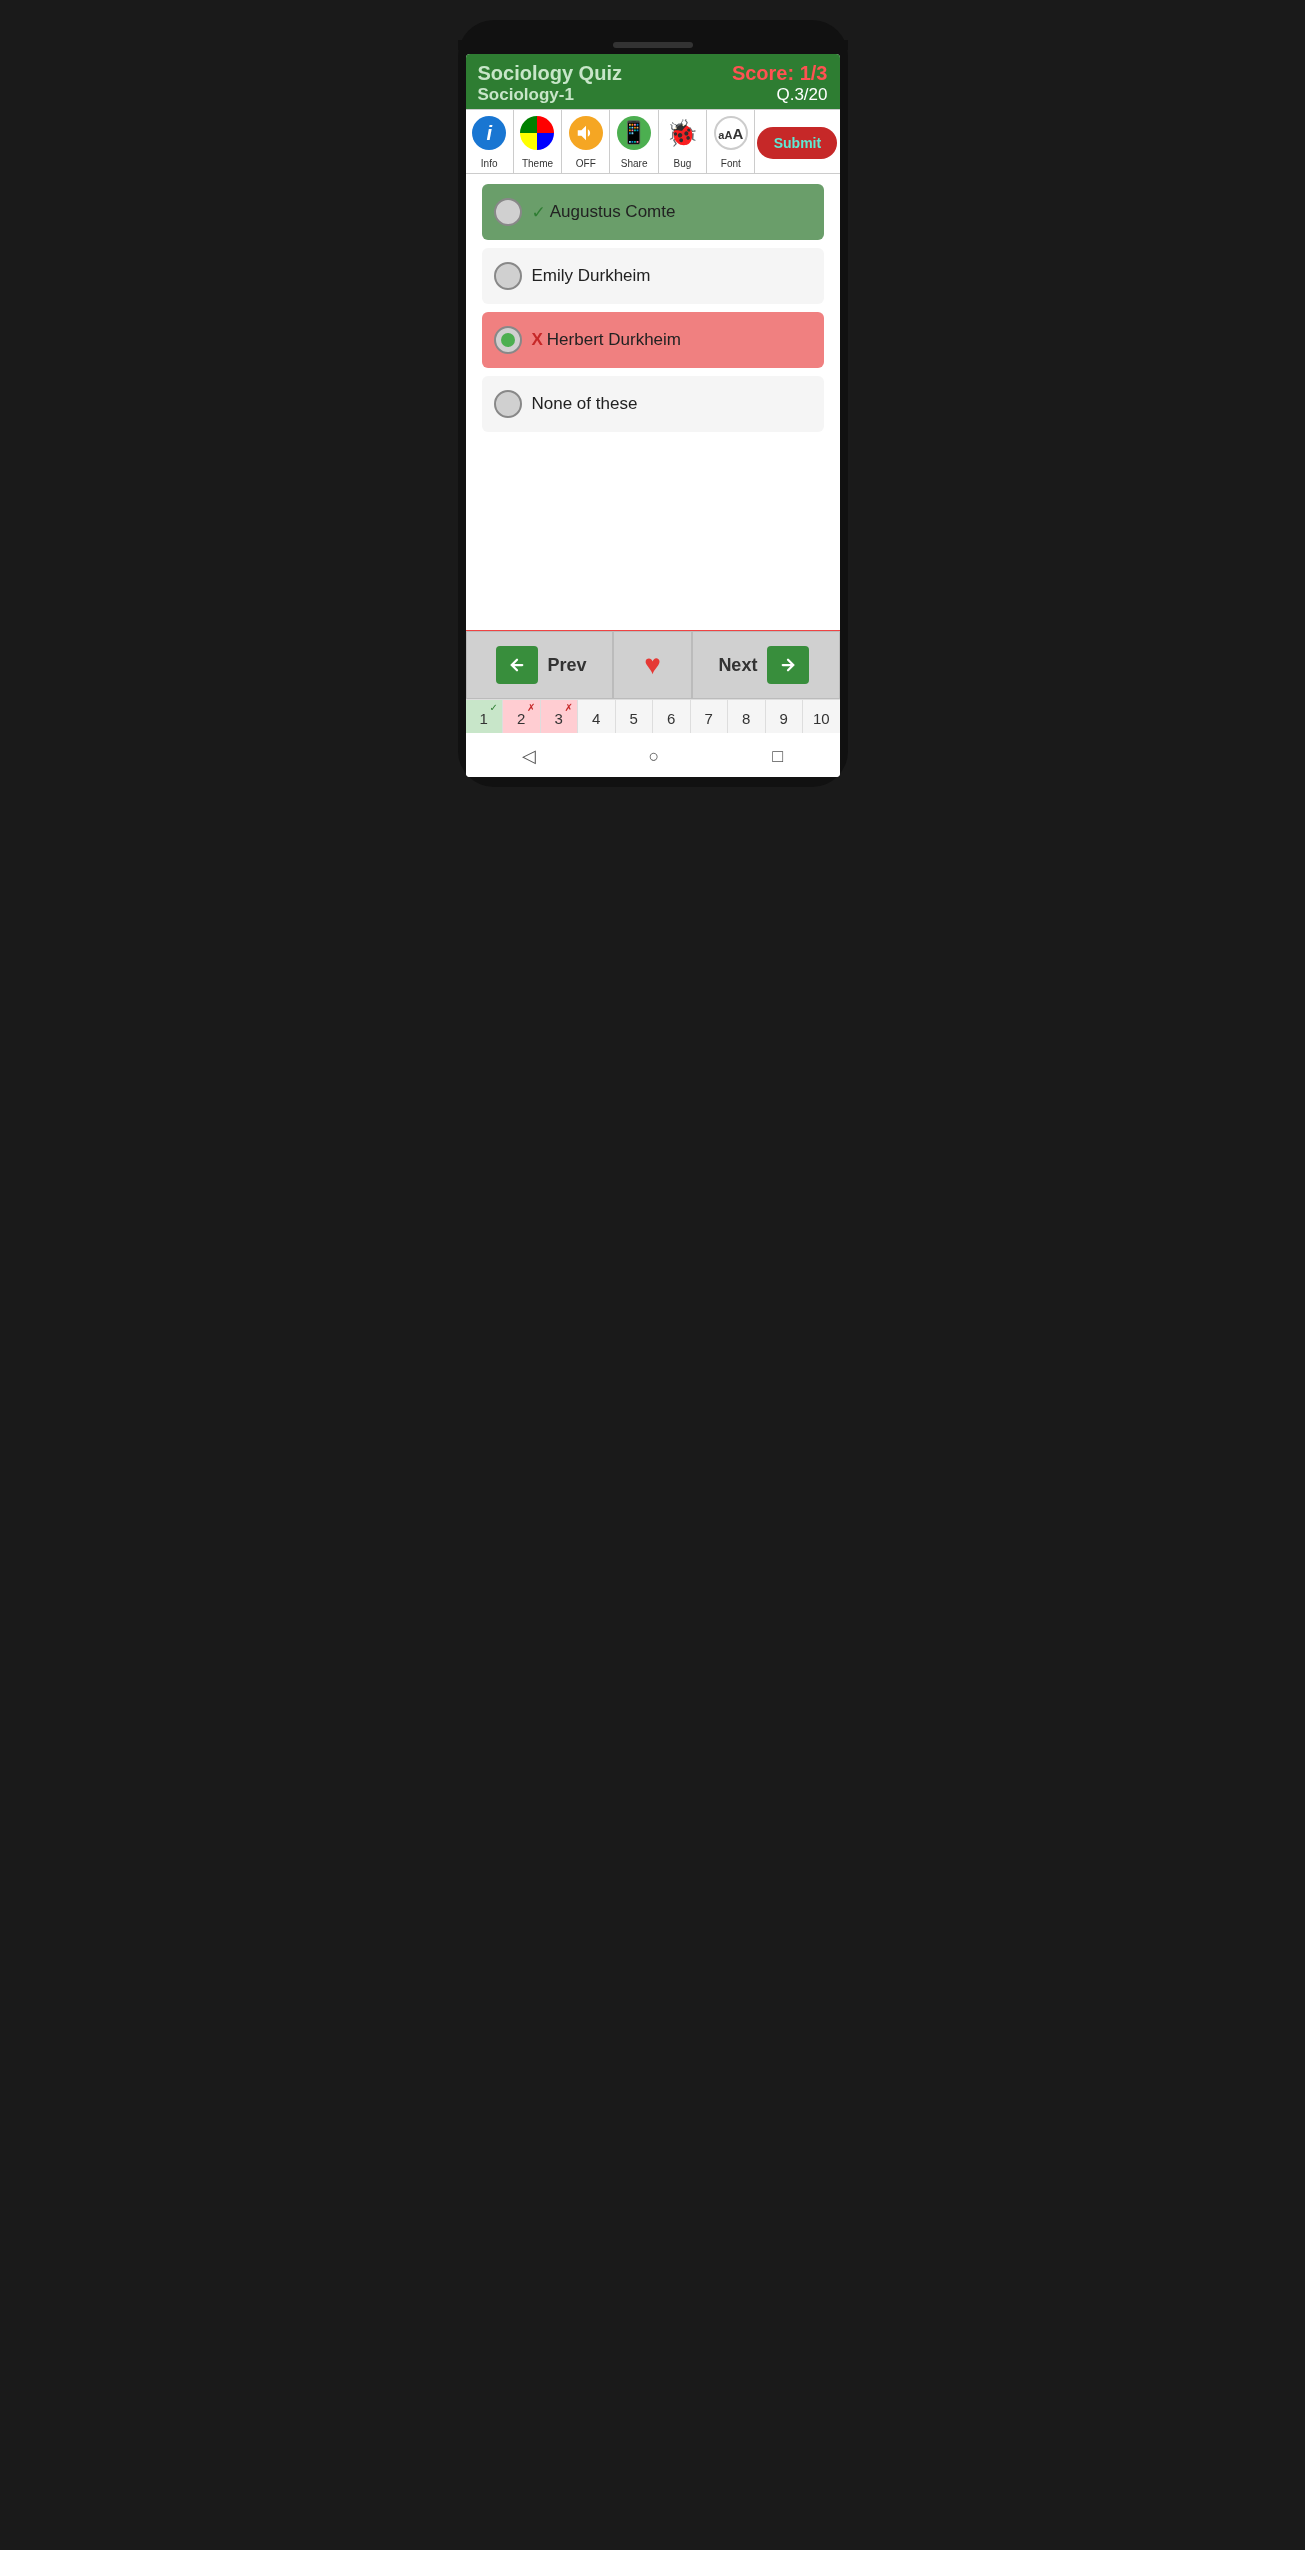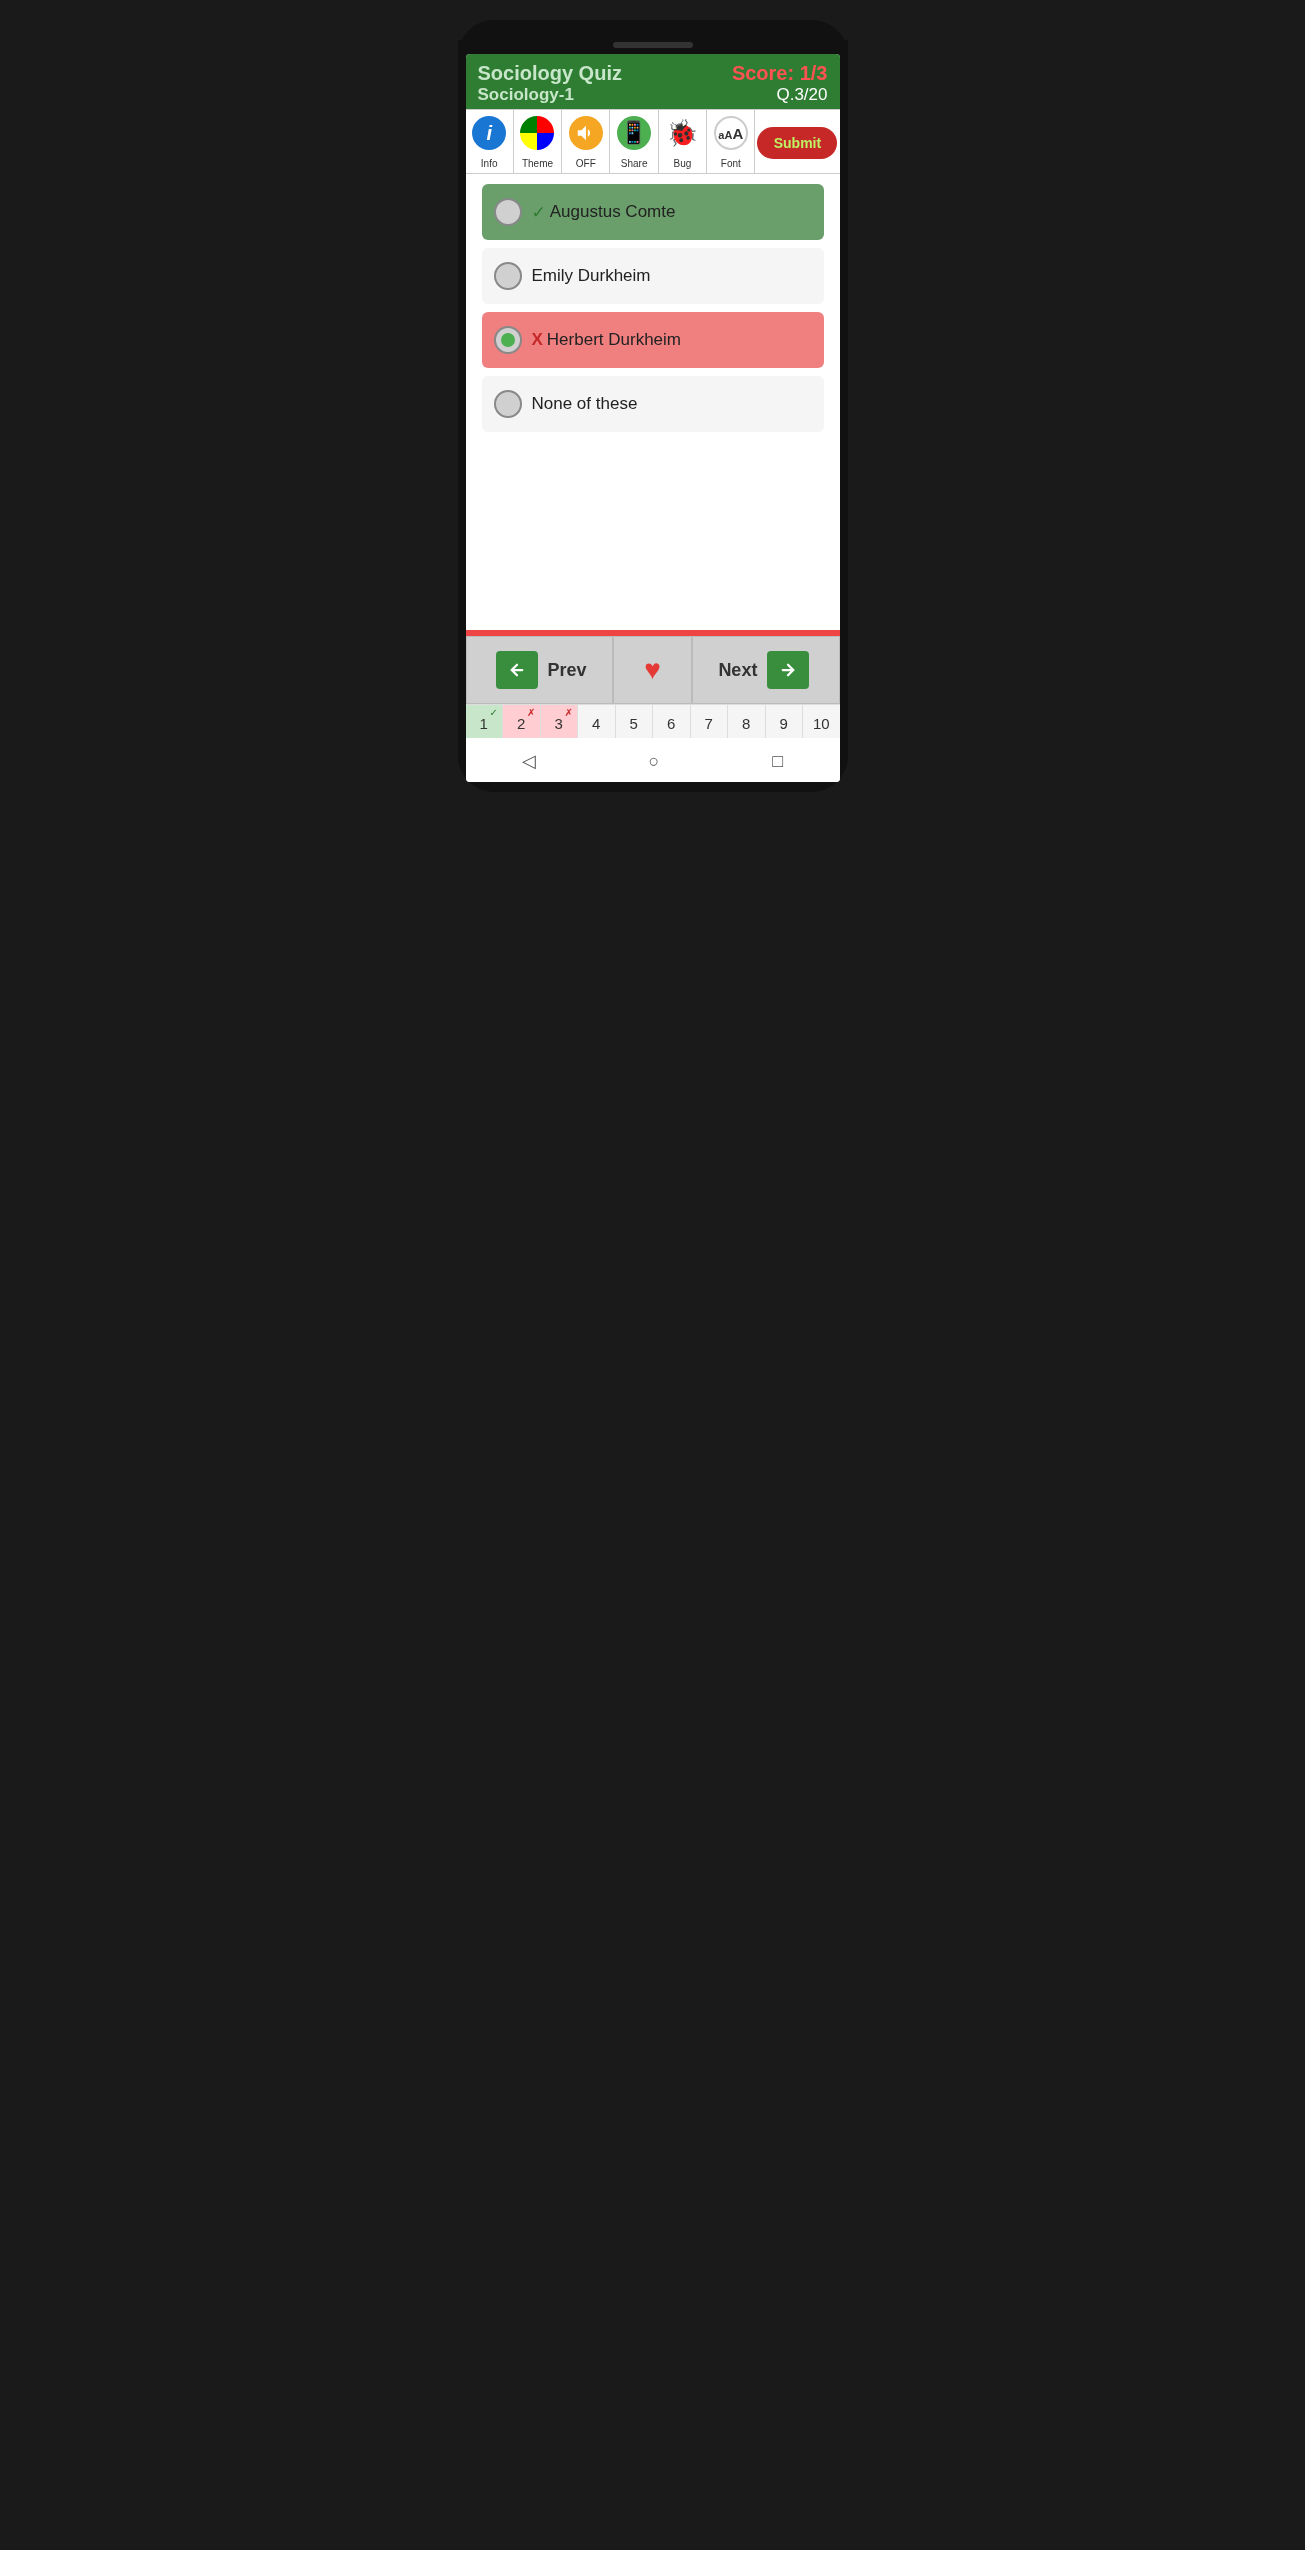--- a/index.html
+++ b/index.html
@@ -153,21 +153,21 @@
       border: 2px solid #ccc;
       display: flex;
       align-items: center;
       justify-content: center;
       font-size: 13px;
       font-weight: bold;
       color: #333;
     }
     .submit-btn {
       background: #c62828;
-      color: #bef264;
+      color: #5eead4;
       border: none;
       border-radius: 20px;
       padding: 8px 14px;
       font-size: 14px;
       font-weight: bold;
       cursor: pointer;
       width: 80px;
     }
     
     .question-area {
@@ -226,21 +226,21 @@
     .option-indicator {
       margin-right: 4px;
       font-size: 17px;
     }
     .check-mark { color: #2e7d32; }
     .x-mark { color: #c62828; font-weight: bold; }
     
     .bottom-nav {
       display: flex;
       align-items: stretch;
-      border-top: 6px solid #ef4444;
+      border-top: 1px solid #ef4444;
       background: #e0e0e0;
     }
     .nav-btn {
       flex: 1;
       display: flex;
       align-items: center;
       justify-content: center;
       padding: 14px 8px;
       background: #d0d0d0;
       border: 1px solid #bbb;

